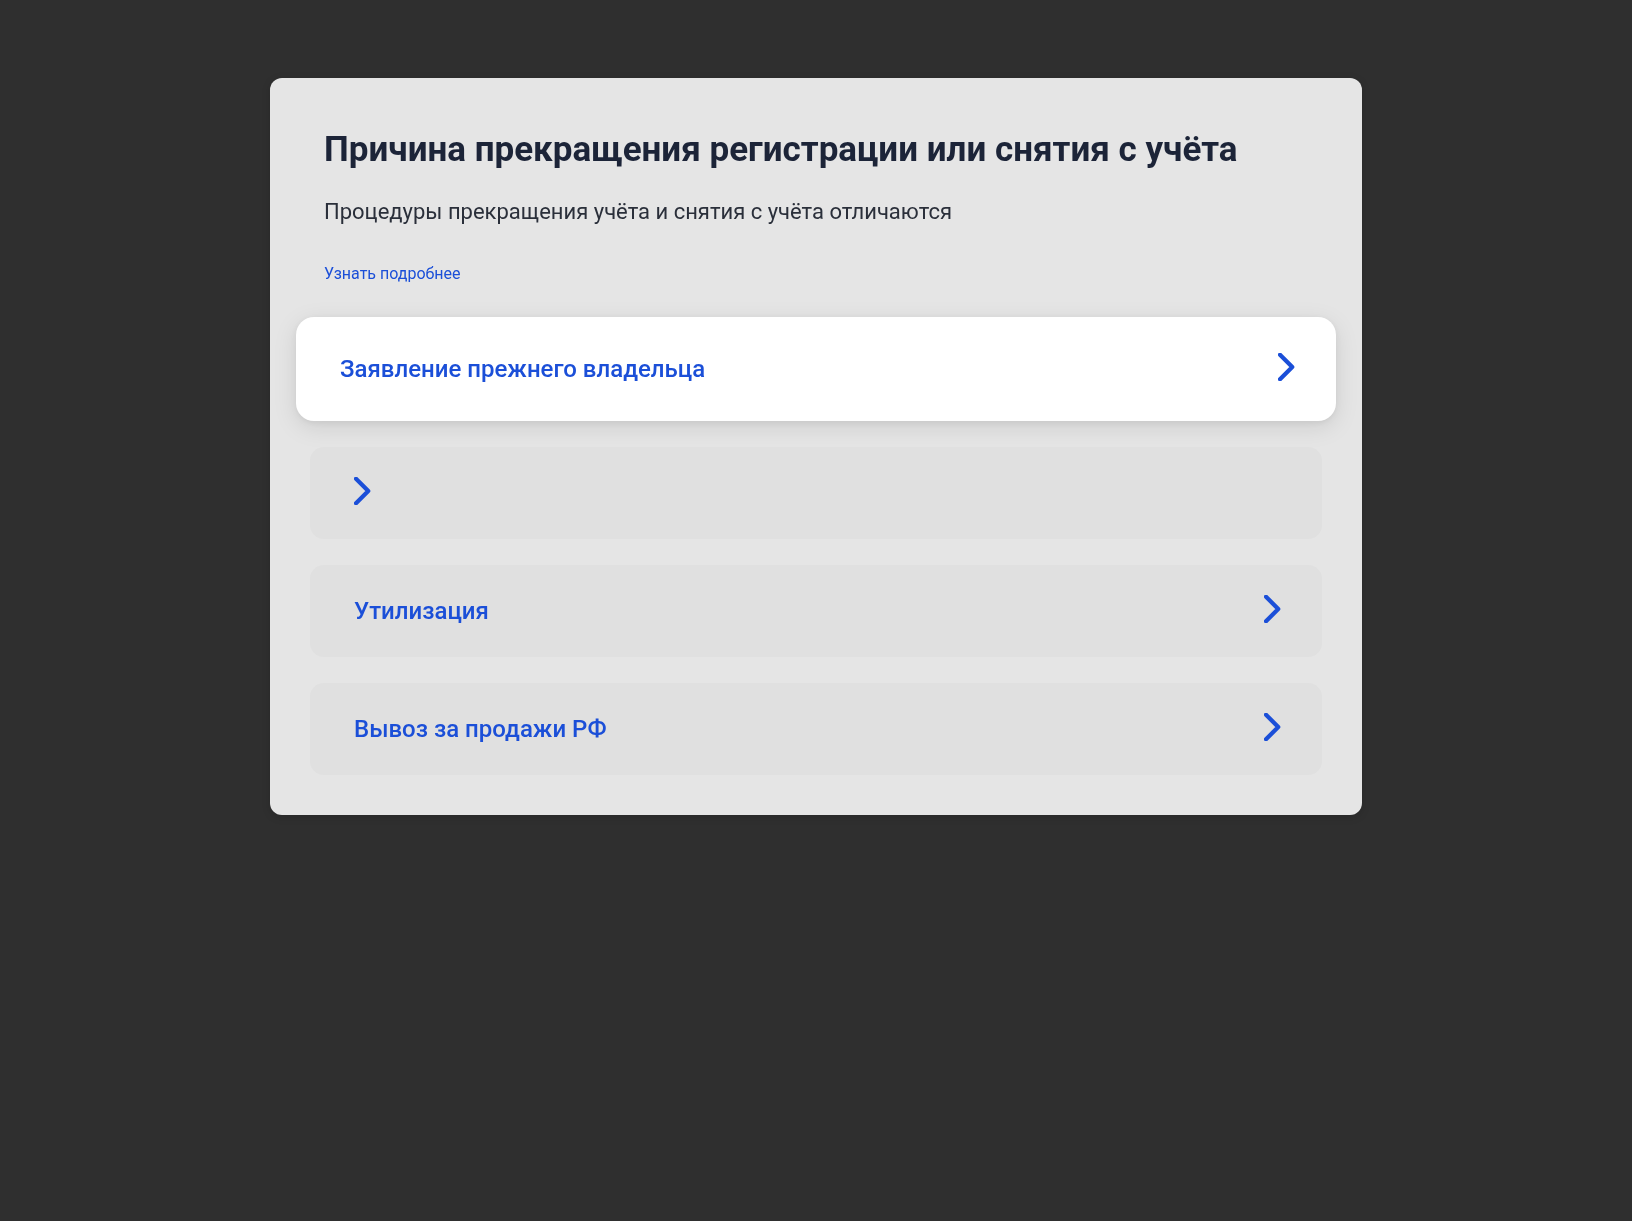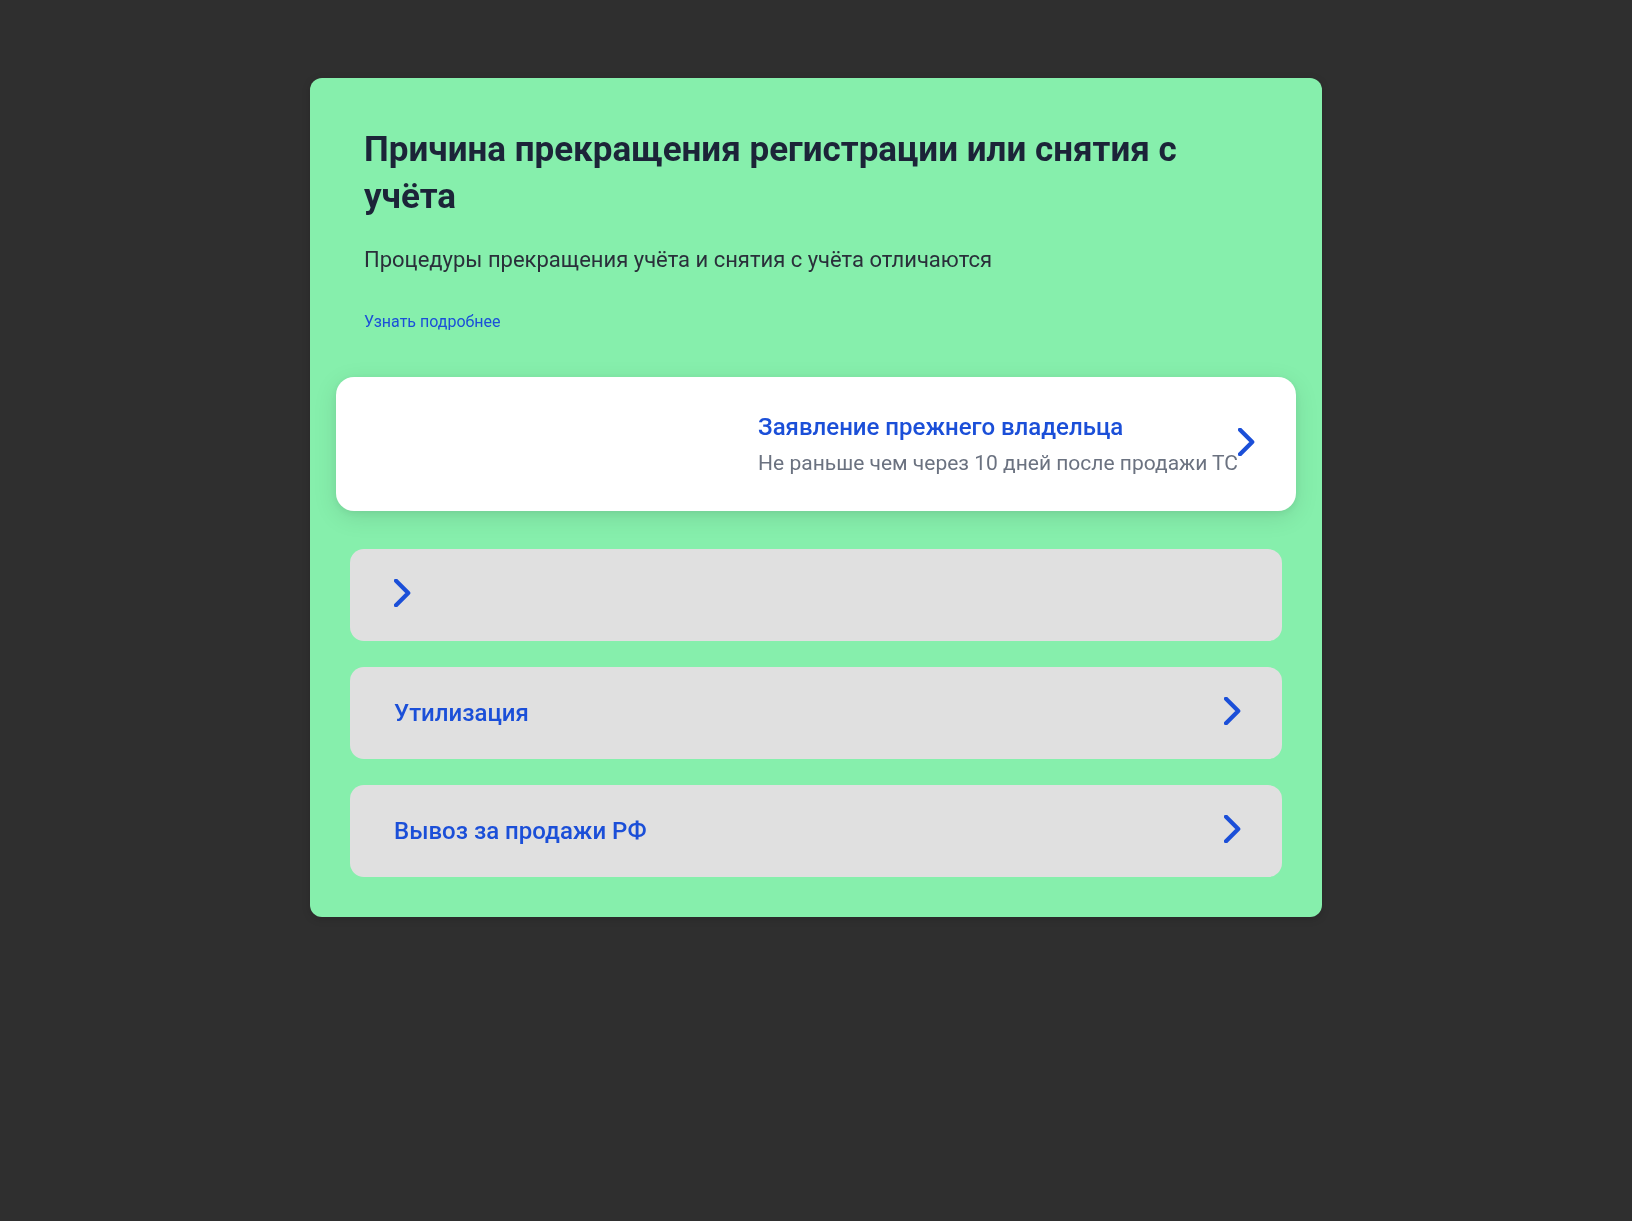--- a/index.html
+++ b/index.html
@@ -11,22 +11,22 @@
       font-family: -apple-system, BlinkMacSystemFont, "Segoe UI", Roboto, Helvetica, Arial, sans-serif;
       background: #2f2f2f;
       width: 1632px;
       height: 1221px;
       display: flex;
       align-items: flex-start;
       justify-content: center;
       padding-top: 78px;
     }
     .panel {
-      width: 1012px;
-      background: #86efac;
+      width: 1092px;
+      background: #e5e5e5;
       border-radius: 12px;
       padding: 48px 0 40px 0;
       box-shadow: 0 2px 8px rgba(0,0,0,0.15);
     }
     .panel-inner {
       padding: 0 54px;
     }
     .title {
       font-size: 35px;
       font-weight: 700;
@@ -59,23 +59,22 @@
       padding: 30px 40px 30px 44px;
       display: flex;
       align-items: center;
       justify-content: space-between;
       cursor: pointer;
     }
     .option.highlighted {
       background: #ffffff;
       box-shadow: 0 6px 24px rgba(0,0,0,0.10), 0 2px 6px rgba(0,0,0,0.06);
       padding: 36px 40px 36px 44px;
-      margin: 12px -14px;
+      margin: 0 -14px;
       border-radius: 18px;
-      justify-content: flex-end;
     }
     .option-text {
       display: flex;
       flex-direction: column;
       gap: 10px;
     }
     .option-label {
       font-size: 24px;
       color: #1b4fd8;
       font-weight: 500;
@@ -99,21 +98,20 @@
     <h1 class="title">Причина прекращения регистрации или снятия с учёта</h1>
     <p class="subtitle">Процедуры прекращения учёта и снятия с учёта отличаются</p>
     <a class="learn-more">Узнать подробнее</a>
   </div>
 
   <div class="option-list">
 
     <div class="option highlighted">
       <div class="option-text">
         <span class="option-label">Заявление прежнего владельца</span>
-        <span class="option-desc">Не раньше чем через 10 дней после продажи ТС</span>
       </div>
       <span>
         <svg class="chevron" viewBox="0 0 10 16" fill="none">
             <path d="M1 1 L8 8 L1 15" stroke="currentColor" stroke-width="2.4" stroke-linecap="round" stroke-linejoin="round"></path>
           </svg>
       </span>
     </div>
 
     <div class="option">
       <span>

